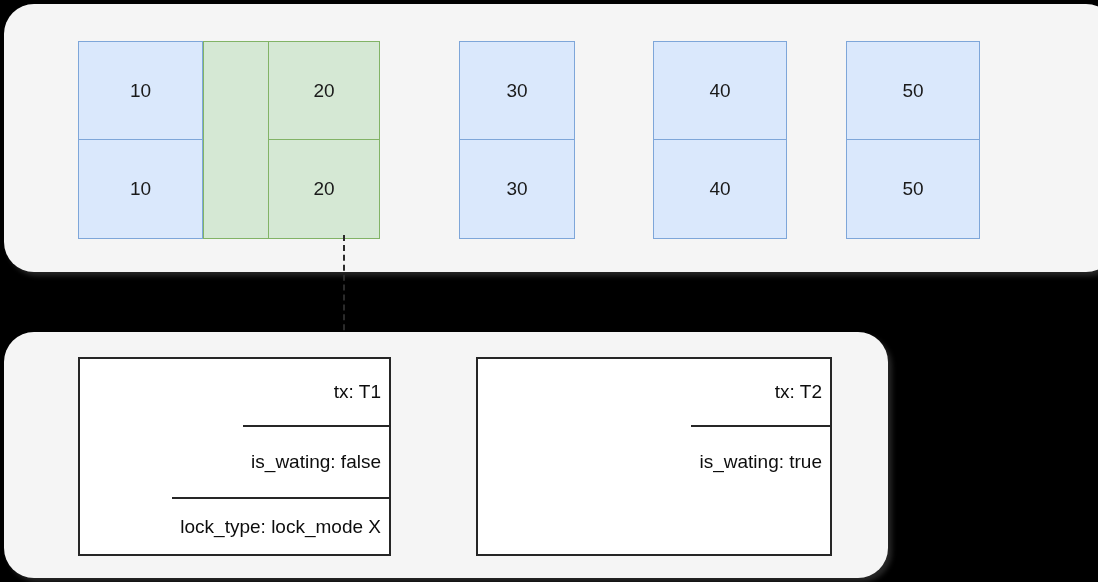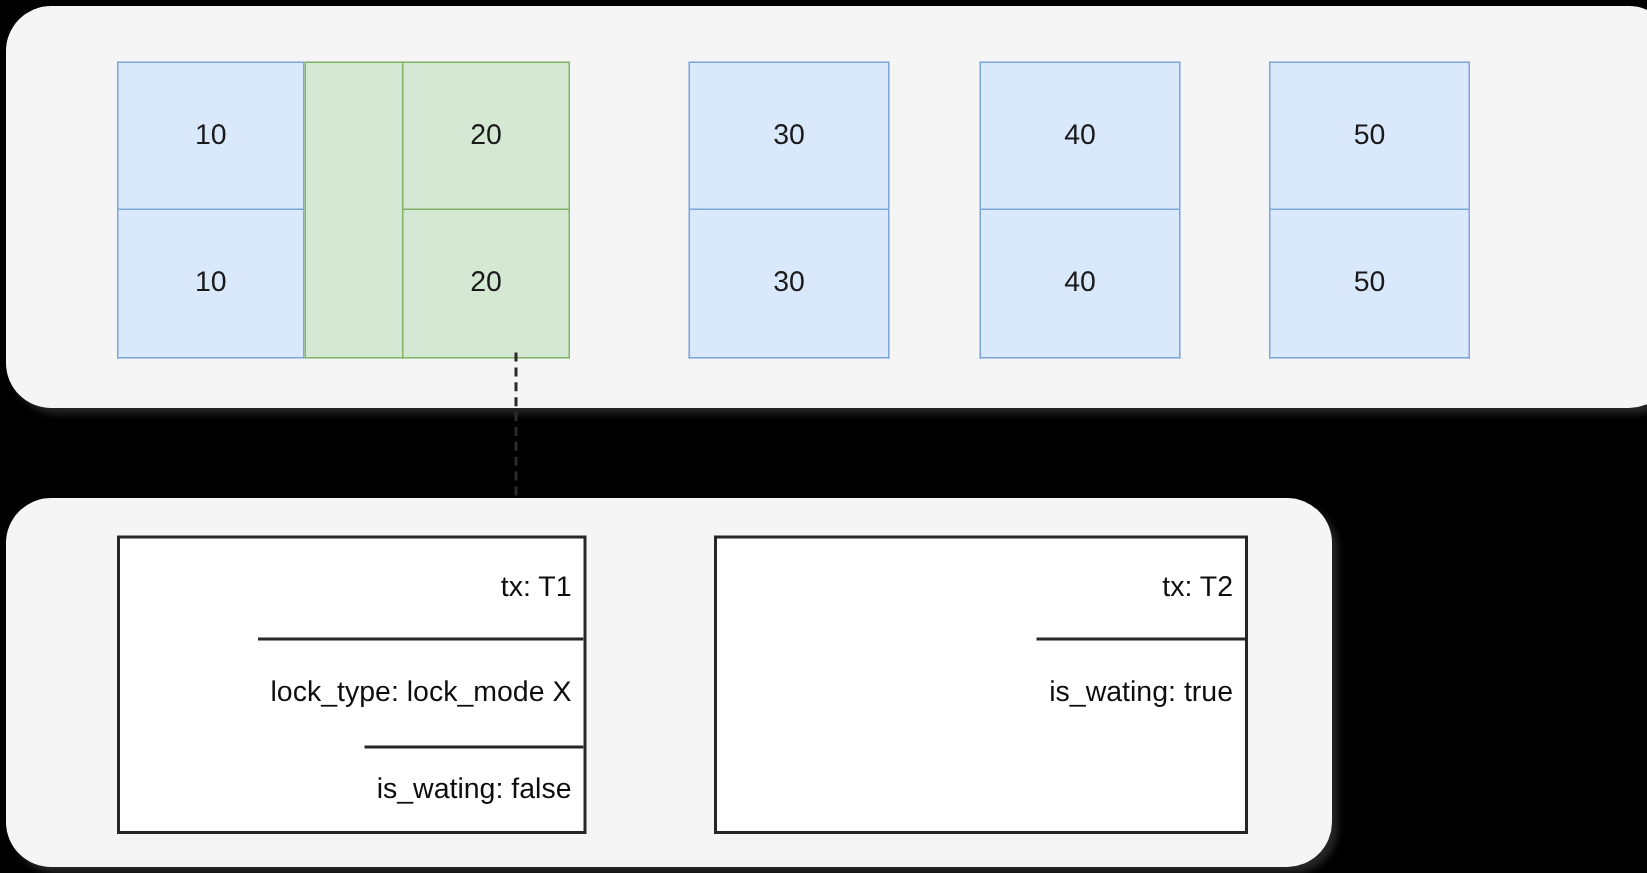--- a/index.html
+++ b/index.html
@@ -129,21 +129,21 @@
       <div class="cell cell-blue lower">10</div>
     </div>
 
     <div class="gap-col" id="group-gap-20" style="left:199px; width:66px;"></div>
 
     <div class="rec-group" id="group-rec-20" style="left:264px; width:112px;">
       <div class="cell cell-green">20</div>
       <div class="cell cell-green lower">20</div>
     </div>
 
-    <div class="rec-group" id="group-rec-30" style="left:455px; width:134px;">
+    <div class="rec-group" id="group-rec-30" style="left:455px; width:116px;">
       <div class="cell cell-blue">30</div>
       <div class="cell cell-blue lower">30</div>
     </div>
 
     <div class="rec-group" id="group-rec-40" style="left:649px; width:134px;">
       <div class="cell cell-blue">40</div>
       <div class="cell cell-blue lower">40</div>
     </div>
 
     <div class="rec-group" id="group-rec-50" style="left:842px; width:134px;">
@@ -152,22 +152,22 @@
     </div>
 
   </div>
 
   <div id="connector"></div>
 
   <div class="panel" id="panel-locks">
 
     <div class="lock-box" id="lock-box-t1" style="left:74px; top:25px;">
       <div class="lock-row">tx: T1</div>
+      <div class="lock-row">is_wating: false</div>
       <div class="lock-row">lock_type: lock_mode X</div>
-      <div class="lock-row">is_wating: false</div>
     </div>
 
     <div class="lock-box" id="lock-box-t2" style="left:472px; top:25px;">
       <div class="lock-row">tx: T2</div>
       <div class="lock-row">is_wating: true</div>
     </div>
 
   </div>
 
 </div>

